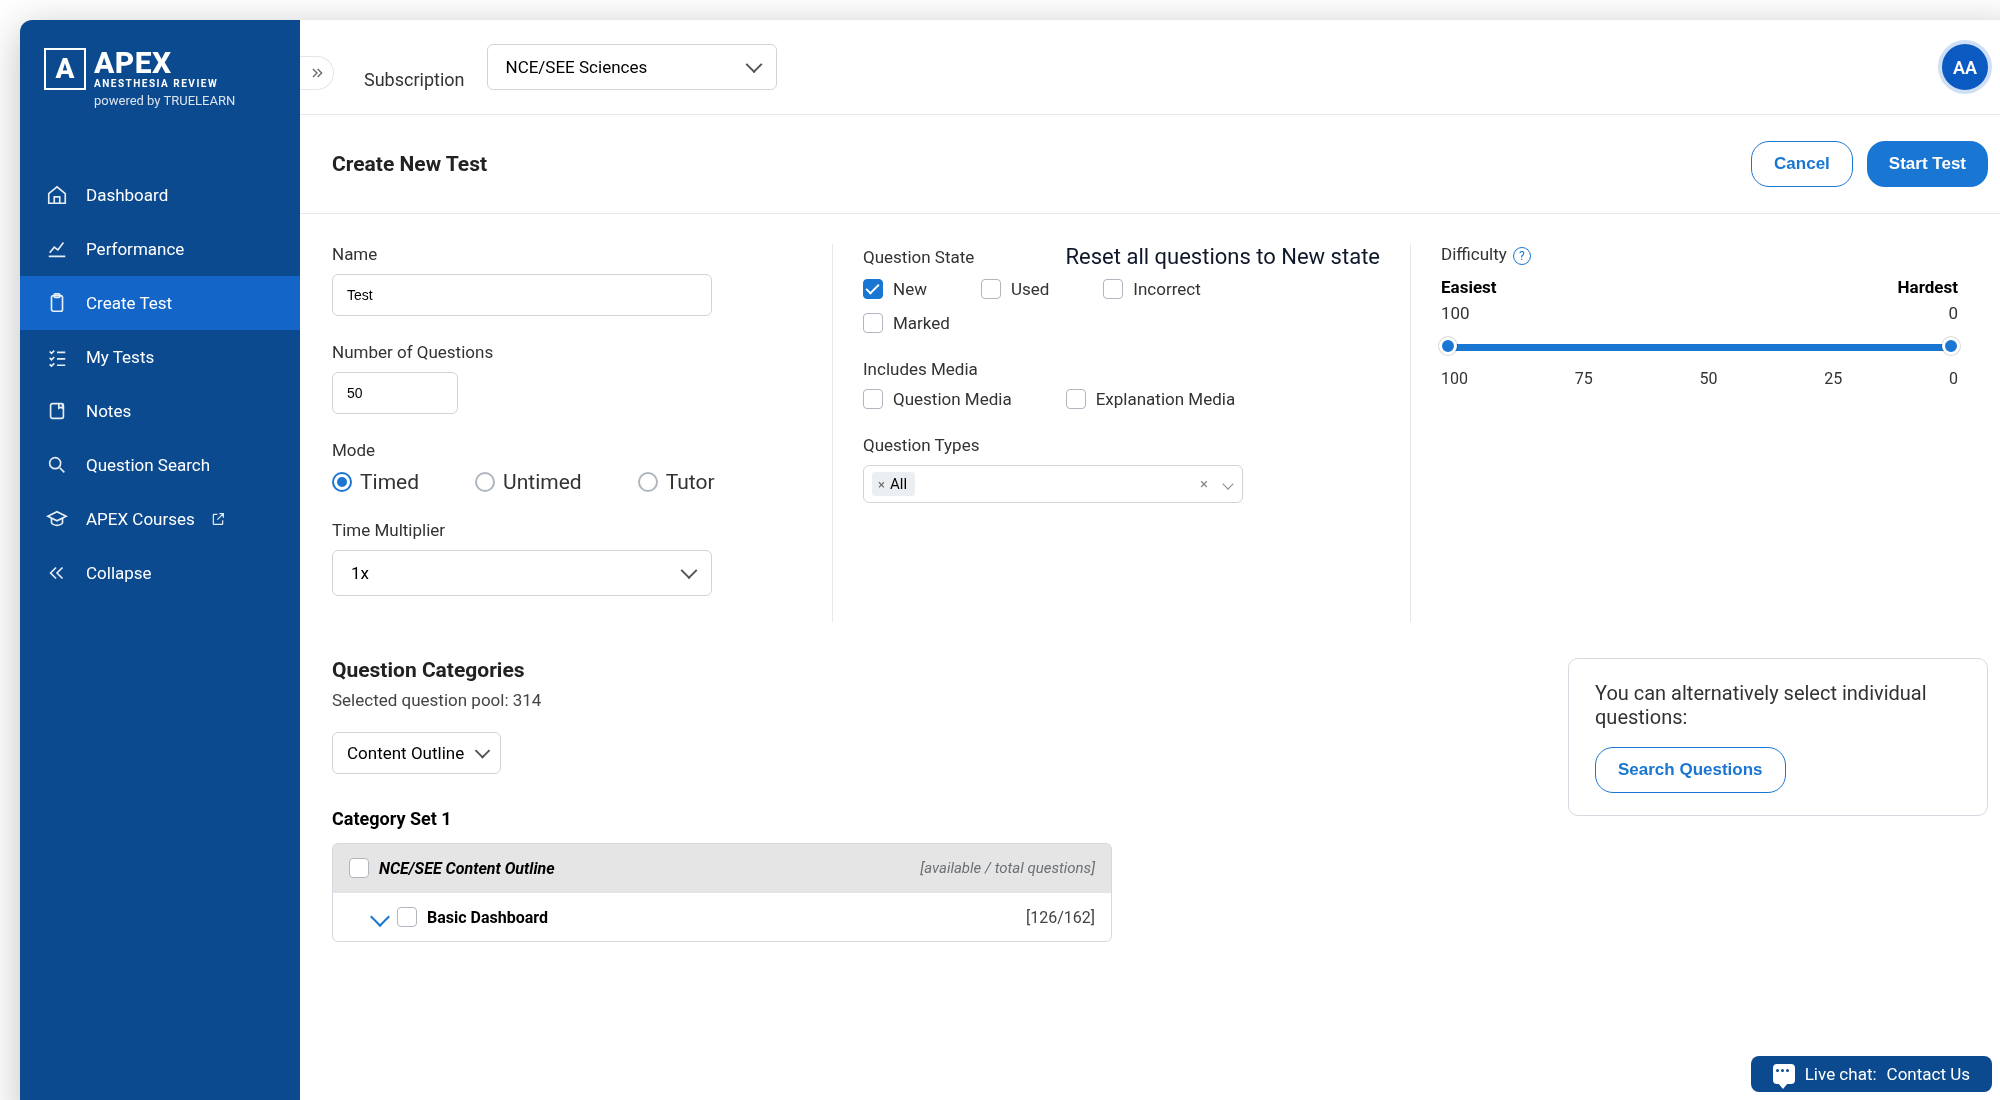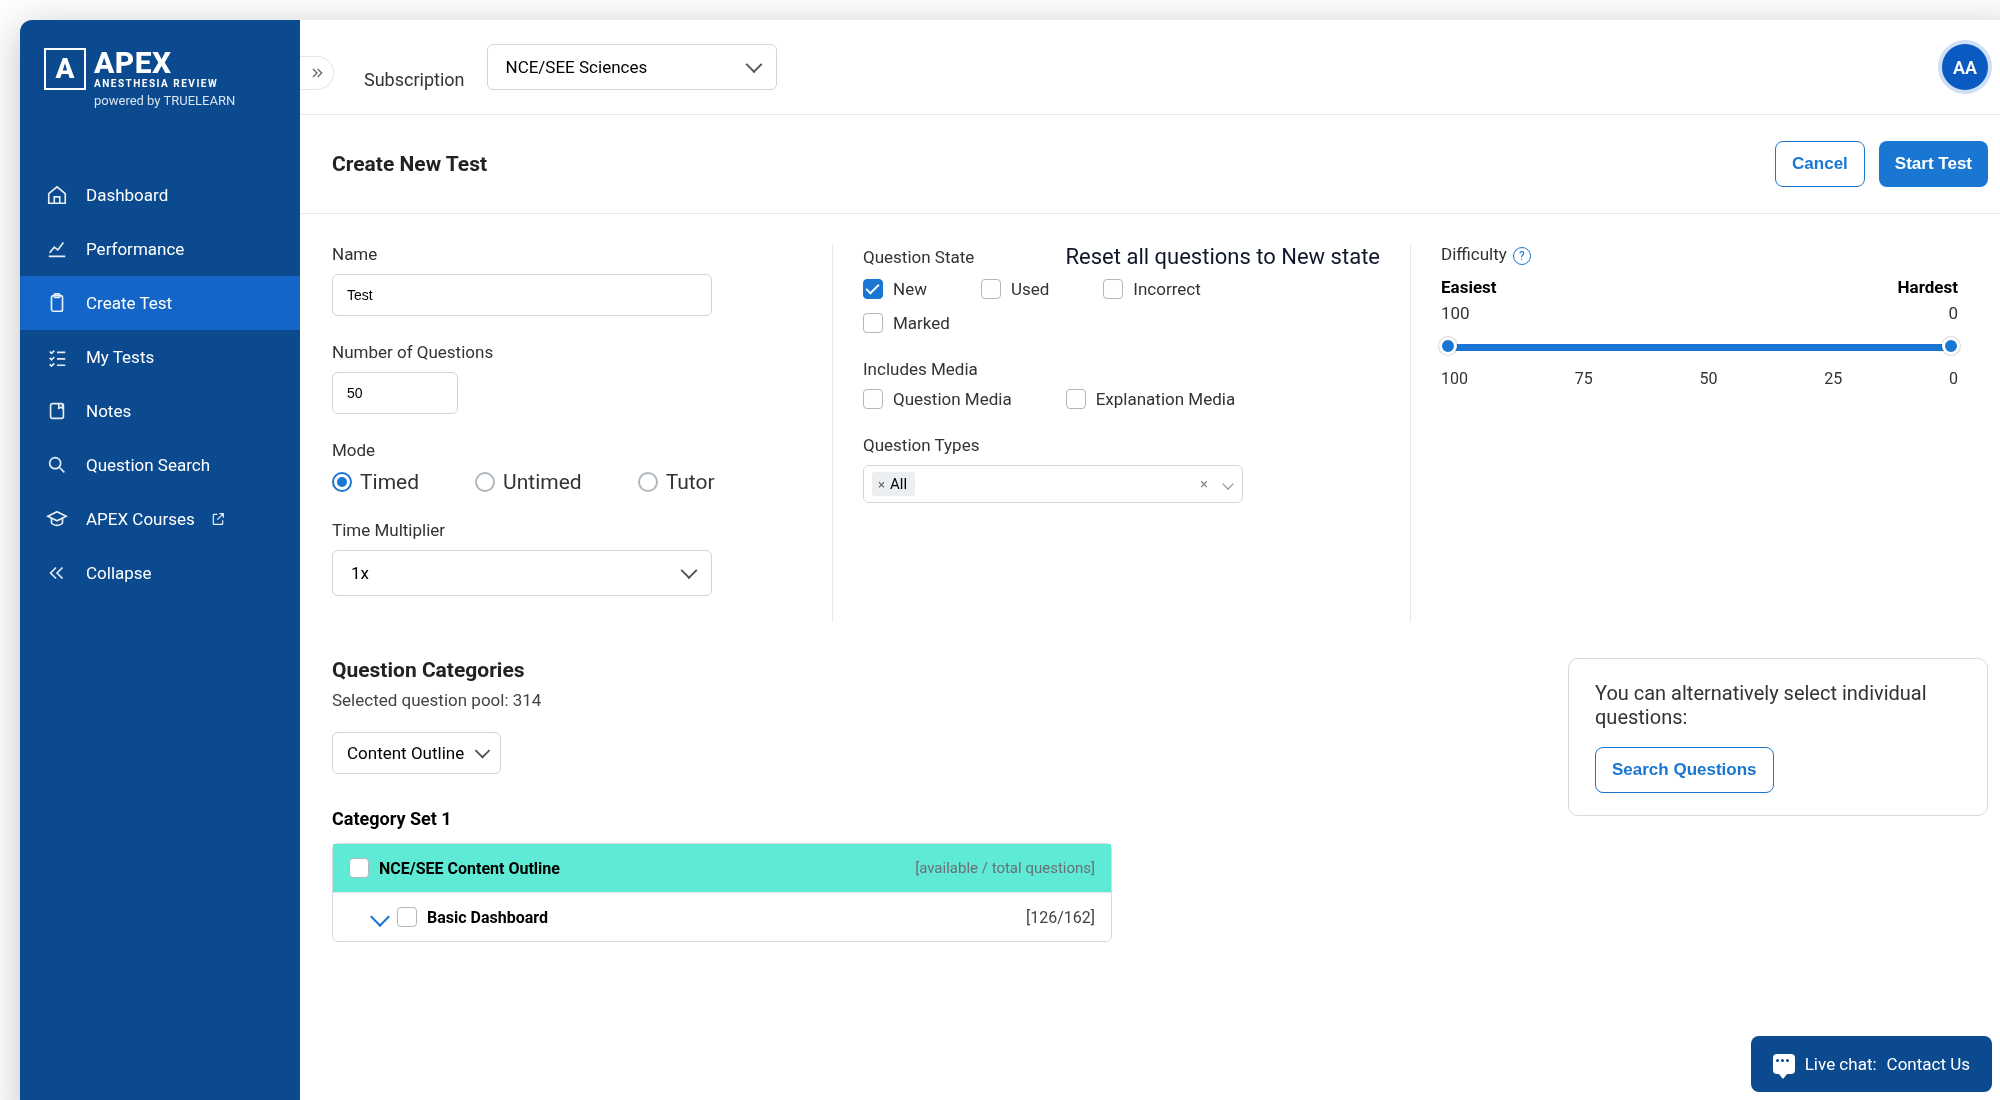--- a/index.html
+++ b/index.html
@@ -27,21 +27,21 @@
 .topbar { display: flex; align-items: center; justify-content: space-between; padding: 20px 28px 20px 64px; border-bottom: 1px solid #e6e9ec; }
 .sub-row { display: flex; align-items: flex-end; gap: 22px; }
 .sub-label { font-size: 18px; color: #333; }
 .select { border: 1px solid #cfd4d9; border-radius: 6px; padding: 12px 44px 12px 18px; font-size: 17px; min-width: 290px; position: relative; background: #fff; cursor: pointer; }
 .select::after { content: ""; position: absolute; right: 16px; top: 50%; width: 10px; height: 10px; border-right: 2px solid #555; border-bottom: 2px solid #555; transform: translateY(-70%) rotate(45deg); }
 .avatar { width: 54px; height: 54px; border-radius: 50%; background: #0A5AC2; color: #fff; display: flex; align-items: center; justify-content: center; font-weight: 600; font-size: 18px; border: 4px solid #cfe0f6; }
 
 .pagehead { display: flex; align-items: center; justify-content: space-between; padding: 26px 32px; border-bottom: 1px solid #e6e9ec; }
 .page-title { font-size: 21px; font-weight: 700; color: #222; }
 .btn-row { display: flex; gap: 14px; }
-.btn { border-radius: 8px; padding: 12px 16px; font-size: 17px; font-weight: 600; cursor: pointer; border: none; }
+.btn { border-radius: 18px; padding: 12px 22px; font-size: 17px; font-weight: 600; cursor: pointer; border: none; }
 .btn-outline { background: #fff; border: 1.5px solid #1976D2; color: #1976D2; }
 .btn-primary { background: #1976D2; color: #fff; }
 
 .content { padding: 30px 32px 40px; overflow: auto; flex: 1; }
 .cols { display: flex; gap: 0; }
 .col { flex: 1; padding-right: 30px; }
 .col.middle { border-left: 1px solid #e6e9ec; padding-left: 30px; padding-right: 30px; flex: 1.1; }
 .col.right { border-left: 1px solid #e6e9ec; padding-left: 30px; flex: 1.1; }
 
 .field { margin-bottom: 26px; }
@@ -86,30 +86,30 @@
 .qc-sub { font-size: 17px; color: #444; margin-top: 8px; }
 .alt-box { border: 1px solid #d5dae0; border-radius: 10px; padding: 22px 26px; width: 420px; }
 .alt-text { font-size: 20px; color: #333; margin-bottom: 18px; }
 
 .dropdown-btn { border: 1px solid #cfd4d9; border-radius: 6px; padding: 10px 36px 10px 14px; font-size: 17px; display: inline-flex; align-items: center; gap: 10px; position: relative; cursor: pointer; margin-top: 22px; }
 .dropdown-btn::after { content: ""; position: absolute; right: 12px; top: 50%; width: 9px; height: 9px; border-right: 2px solid #555; border-bottom: 2px solid #555; transform: translateY(-70%) rotate(45deg); }
 
 .catset { margin-top: 34px; }
 .catset-title { font-size: 18px; font-weight: 700; margin-bottom: 14px; }
 .cat-box { border: 1px solid #d5dae0; border-radius: 6px; }
-.cat-head { background: #5eead4; padding: 14px 16px; display: flex; align-items: center; justify-content: space-between; font-size: 16px; border-bottom: 1px solid #e2e6ea; }
+.cat-head { background: #e5e5e5; padding: 14px 16px; display: flex; align-items: center; justify-content: space-between; font-size: 16px; border-bottom: 1px solid #e2e6ea; font-style: italic; }
 .cat-head-left { display: flex; align-items: center; gap: 10px; }
 .cat-head-right { color: #6b7076; font-size: 15px; }
 .cat-row { padding: 14px 16px 14px 40px; display: flex; align-items: center; justify-content: space-between; font-size: 16px; }
 .cat-row-left { display: flex; align-items: center; gap: 10px; }
 .cat-expand { width: 14px; height: 14px; border-right: 2px solid #1976D2; border-bottom: 2px solid #1976D2; transform: rotate(45deg); cursor: pointer; }
 .cat-name { font-weight: 700; }
 .cat-count { color: #444; }
 
-.contact-btn { position: absolute; right: 28px; bottom: 28px; background: #0B4A8F; color: #fff; border-radius: 8px; padding: 18px 22px; display: flex; align-items: center; gap: 10px; font-size: 17px; cursor: pointer; }
+.contact-btn { position: absolute; right: 28px; bottom: 28px; background: #0B4A8F; color: #fff; border-radius: 8px; padding: 8px 22px; display: flex; align-items: center; gap: 10px; font-size: 17px; cursor: pointer; }
 .chat-icon { width: 22px; height: 20px; background: #fff; border-radius: 4px; position: relative; }
 .chat-icon::after { content: ""; position: absolute; bottom: -5px; left: 5px; width: 0; height: 0; border-left: 5px solid transparent; border-right: 5px solid transparent; border-top: 6px solid #fff; }
 .chat-dots { position: absolute; top: 5px; left: 3px; display: flex; gap: 2px; }
 .chat-dots span { width: 3px; height: 3px; background: #0B4A8F; border-radius: 50%; }
 </style>
 </head>
 <body>
 
 <div class="app">
   <aside class="sidebar">

